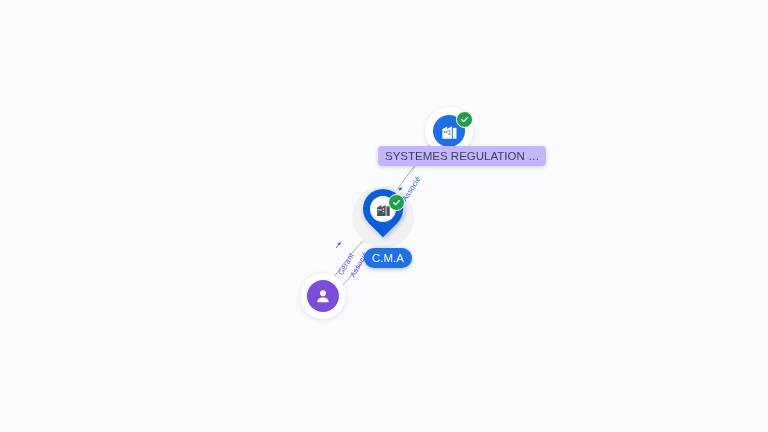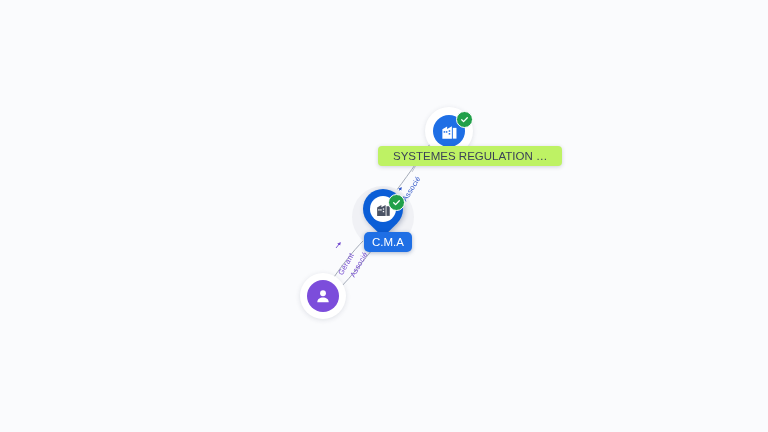--- a/index.html
+++ b/index.html
@@ -116,44 +116,44 @@
     align-items: center;
     justify-content: center;
     z-index: 6;
   }
   #node-systemes .badge-verified { left: 31px; top: 4px; }
   #node-cma .badge-verified { left: 36px; top: 8px; }
 
   
   .node-label {
     position: absolute;
-    background: #bef264;
+    background: #c4b5fd;
     color: #3b4257;
     font-size: 11px;
     line-height: 14px;
     white-space: nowrap;
-    padding: 3px 15px;
+    padding: 3px 7px;
     border-radius: 4px;
     box-shadow: 0 1px 4px rgba(40,50,80,0.20);
     z-index: 7;
   }
   #label-systemes {
     left: 378px; top: 146px;
     font-size: 11.5px;
   }
   #label-julien {
     left: 293px; top: 311px;
   }
   #label-cma {
-    left: 364px; top: 232px;
+    left: 364px; top: 248px;
     background: #1f6fe5;
     color: #ffffff;
     font-size: 11.5px;
     padding: 3px 8px;
-    border-radius: 5px;
+    border-radius: 10px;
     box-shadow: 0 1px 4px rgba(20,50,110,0.35);
   }
 
   
   .edge-label {
     position: absolute;
     font-size: 7.5px;
     letter-spacing: 0.2px;
     white-space: nowrap;
     z-index: 4;

